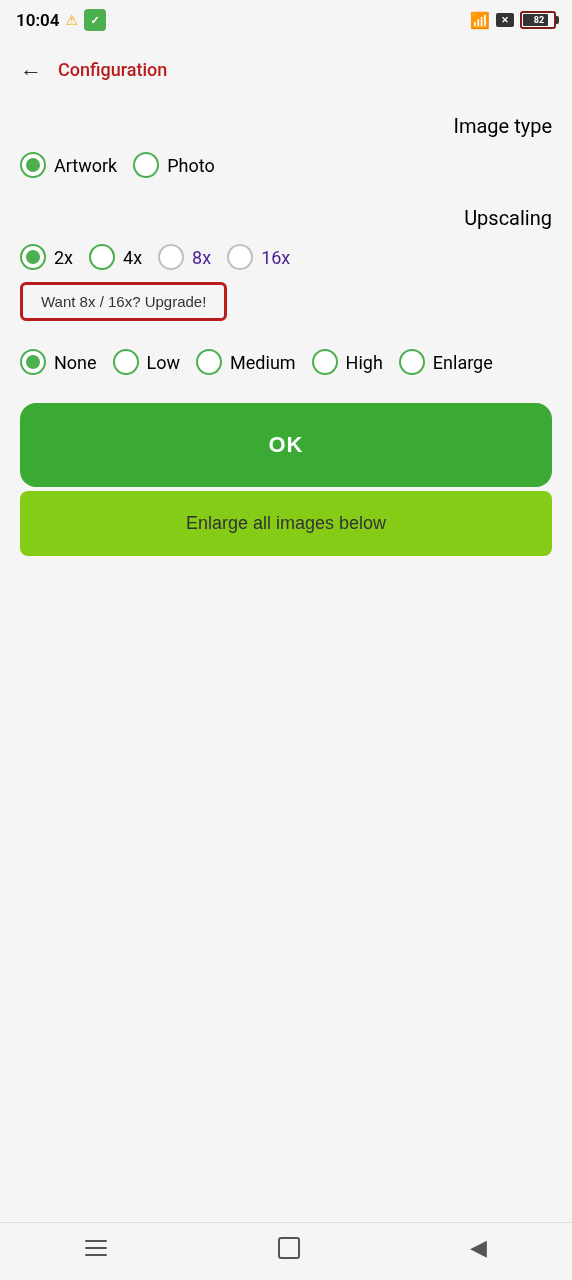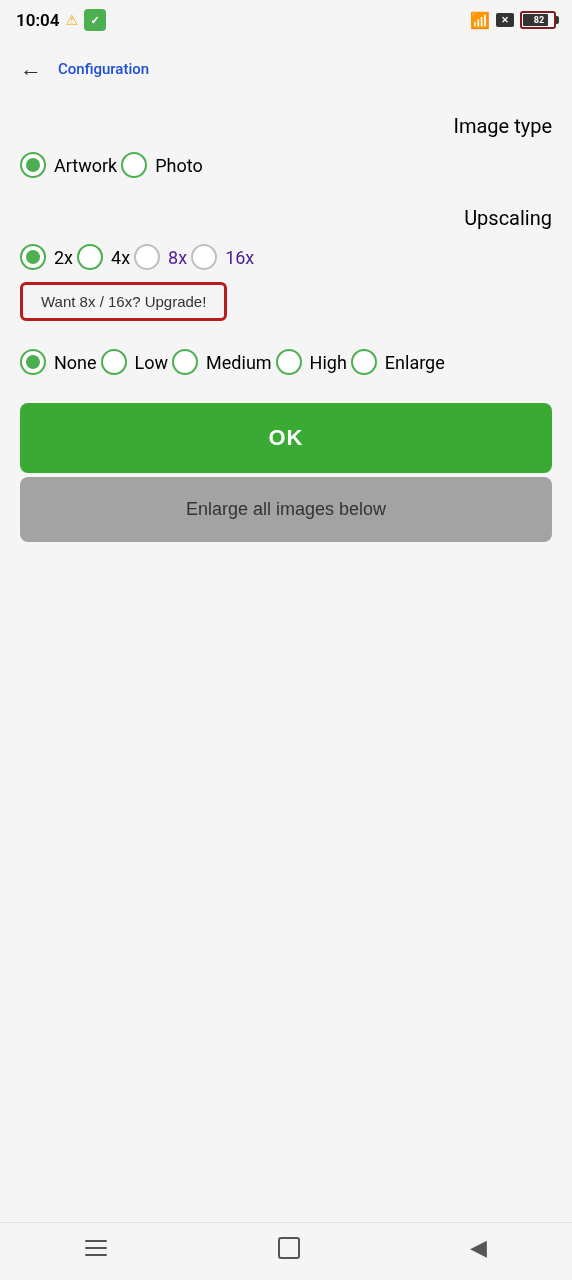--- a/index.html
+++ b/index.html
@@ -137,23 +137,23 @@
     .back-button {
       font-size: 22px;
       color: #333;
       cursor: pointer;
       background: none;
       border: none;
       padding: 4px;
     }
 
     .header-title {
-      font-size: 15px;
+      font-size: 18px;
       font-weight: 500;
-      color: #1d4ed8;
+      color: #b91c1c;
     }
 
     
     .content {
       flex: 1;
       padding: 16px 20px;
       background-color: #f5f5f5;
     }
 
     .section-title {
@@ -165,21 +165,21 @@
     }
 
     .section {
       margin-bottom: 28px;
     }
 
     
     .radio-group {
       display: flex;
       flex-wrap: wrap;
-      gap: 8px 4px;
+      gap: 8px 16px;
       align-items: center;
     }
 
     .radio-item {
       display: flex;
       align-items: center;
       gap: 8px;
       cursor: pointer;
     }
 
@@ -224,37 +224,37 @@
       border: 3px solid #b91c1c;
       border-radius: 6px;
       font-size: 15px;
       color: #333;
       cursor: pointer;
     }
 
     
     .ok-button {
       width: 100%;
-      padding: 22px;
+      padding: 29px;
       background-color: #3aaa35;
       border: none;
-      border-radius: 8px;
+      border-radius: 16px;
       color: white;
       font-size: 22px;
       font-weight: 600;
       cursor: pointer;
       margin-bottom: 4px;
       letter-spacing: 1px;
     }
 
     
     .enlarge-button {
       width: 100%;
       padding: 22px;
-      background-color: #a3a3a3;
+      background-color: #84cc16;
       border: none;
       border-radius: 8px;
       color: #333;
       font-size: 18px;
       font-weight: 500;
       cursor: pointer;
     }
 
     .buttons-section {
       margin-top: 10px;

